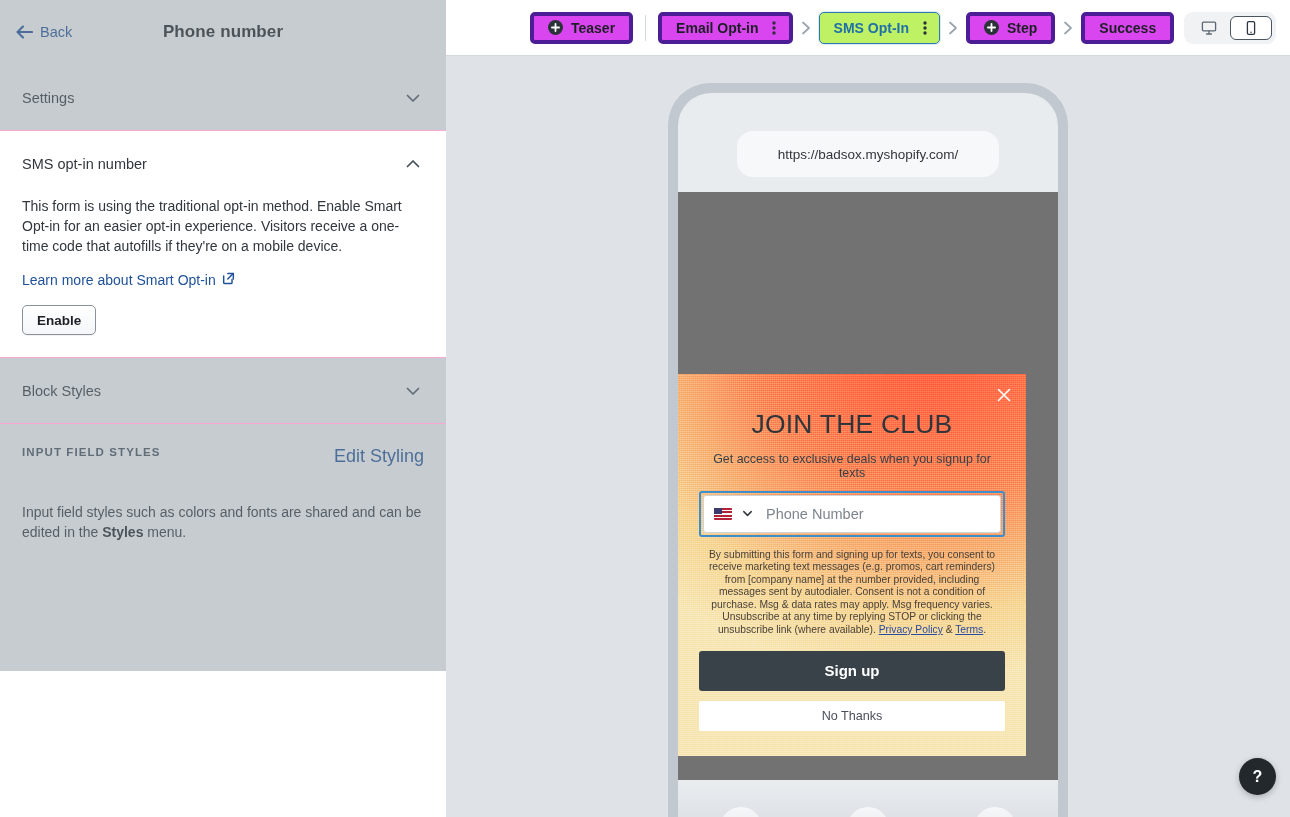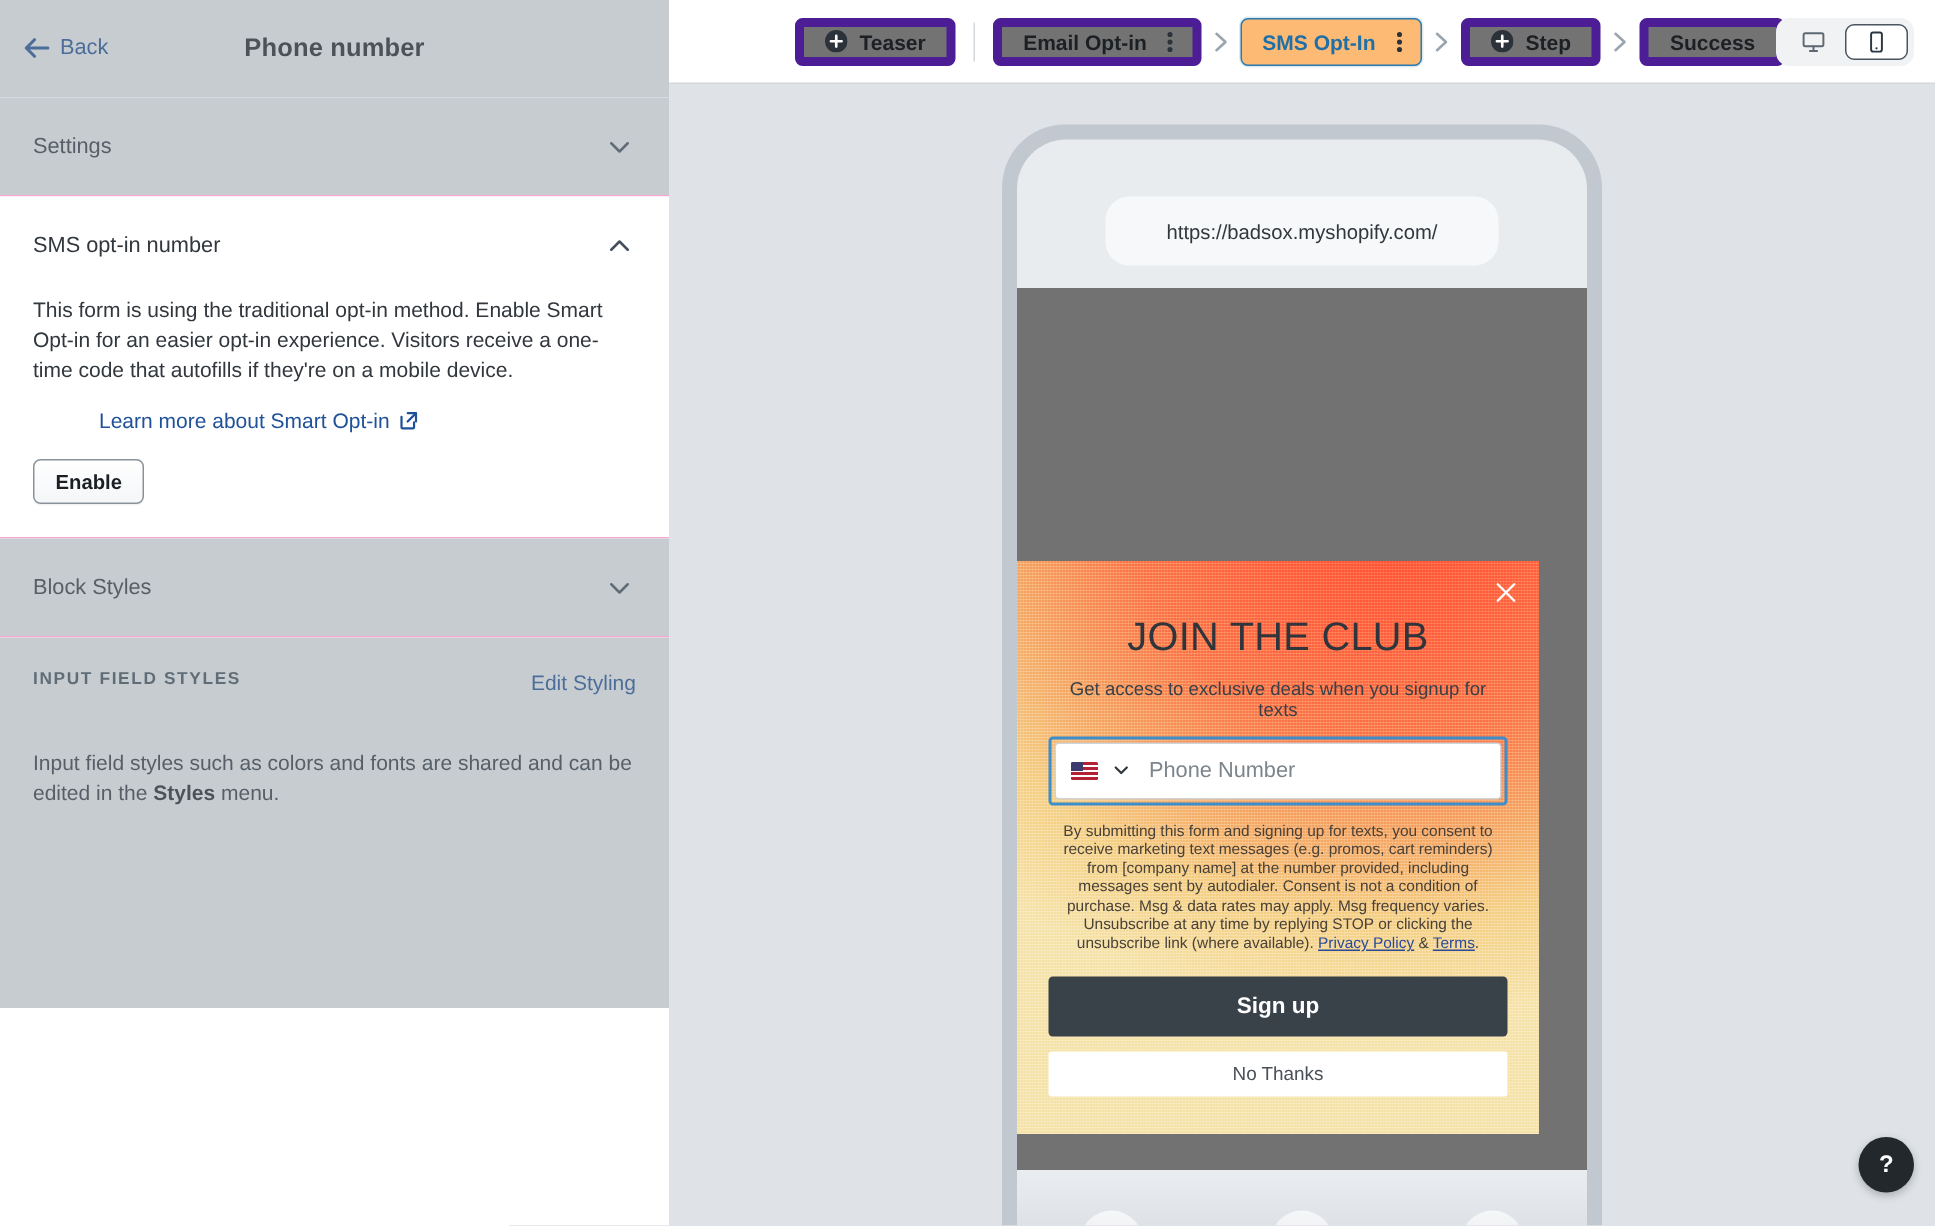--- a/index.html
+++ b/index.html
@@ -83,34 +83,34 @@
     cursor: pointer; font-family: inherit;
     box-shadow: 0 1px 0 rgba(22,29,37,0.05);
   }
   .mt14 { margin-top: 16px; }
   .mt16 { margin-top: 17px; }
 
   
   .para { font-size: 14px; line-height: 20px; color: #31373d; margin: 0; }
   .link {
     color: #1f5199; font-size: 14px; text-decoration: none;
-    display: inline-flex; align-items: center; gap: 6px; cursor: pointer; margin-left: 44px;
+    display: inline-flex; align-items: flex-start; gap: 6px; cursor: pointer;
   }
   .link .ext { width: 13px; height: 13px; display: block; }
 
   
   .ifs-head {
     display: flex; align-items: flex-start; justify-content: space-between;
     padding: 22px 22px 0 22px;
   }
   .ifs-title {
     font-size: 11.5px; font-weight: 700; letter-spacing: 1.1px;
     color: #44505c; text-transform: uppercase; text-align: right;
   }
-  .ifs-edit { font-size: 14px; color: #1f5199; cursor: pointer; }
+  .ifs-edit { font-size: 18px; color: #1f5199; cursor: pointer; }
   .ifs-body { padding: 35px 22px 0 22px; }
   .ifs-body .para b { font-weight: 700; color: #1c2024; }
 
   
   .main {
     position: relative;
     flex: 1 1 auto; height: 817px;
     background: #dfe3e8;
     overflow: hidden;
   }
@@ -121,29 +121,29 @@
     background: #ffffff;
     border-bottom: 1px solid #d3d8dd;
     display: flex; align-items: center;
     padding: 0 14px;
     gap: 0;
   }
   .tb-spacer { width: 70px; }
   .pill {
     display: inline-flex; align-items: center; gap: 8px;
     height: 32px; padding: 0 14px;
-    border: 6px solid #4c1d95; border-radius: 5px;
-    background: #737373; color: #1c2024;
+    border: 4px solid #4c1d95; border-radius: 5px;
+    background: #d946ef; color: #1c2024;
     font-size: 14px; font-weight: 700; cursor: pointer;
     white-space: nowrap;
   }
   .pill .plus { width: 15px; height: 15px; flex: 0 0 15px; display:block; }
   .pill.step-pill { padding-right: 6px; gap: 6px; }
   .pill.active {
-    border: 1px solid #2a7ab0; color: #1f6fa8; background: #fdba74;
+    border: 1px solid #2a7ab0; color: #1f6fa8; background: #bef264;
     box-shadow: 0 0 0 1px rgba(42,122,176,.15);
   }
   .kebab {
     width: 18px; height: 22px; display: inline-flex;
     align-items: center; justify-content: center; cursor: pointer;
     border-left: 1px solid transparent;
   }
   .kebab svg { display: block; }
   .vsep { width: 1px; height: 26px; background: #d3d8dd; margin: 0 12px; }
   .arrow { width: 26px; display: flex; align-items: center; justify-content: center; color: #9aa4ad; }

